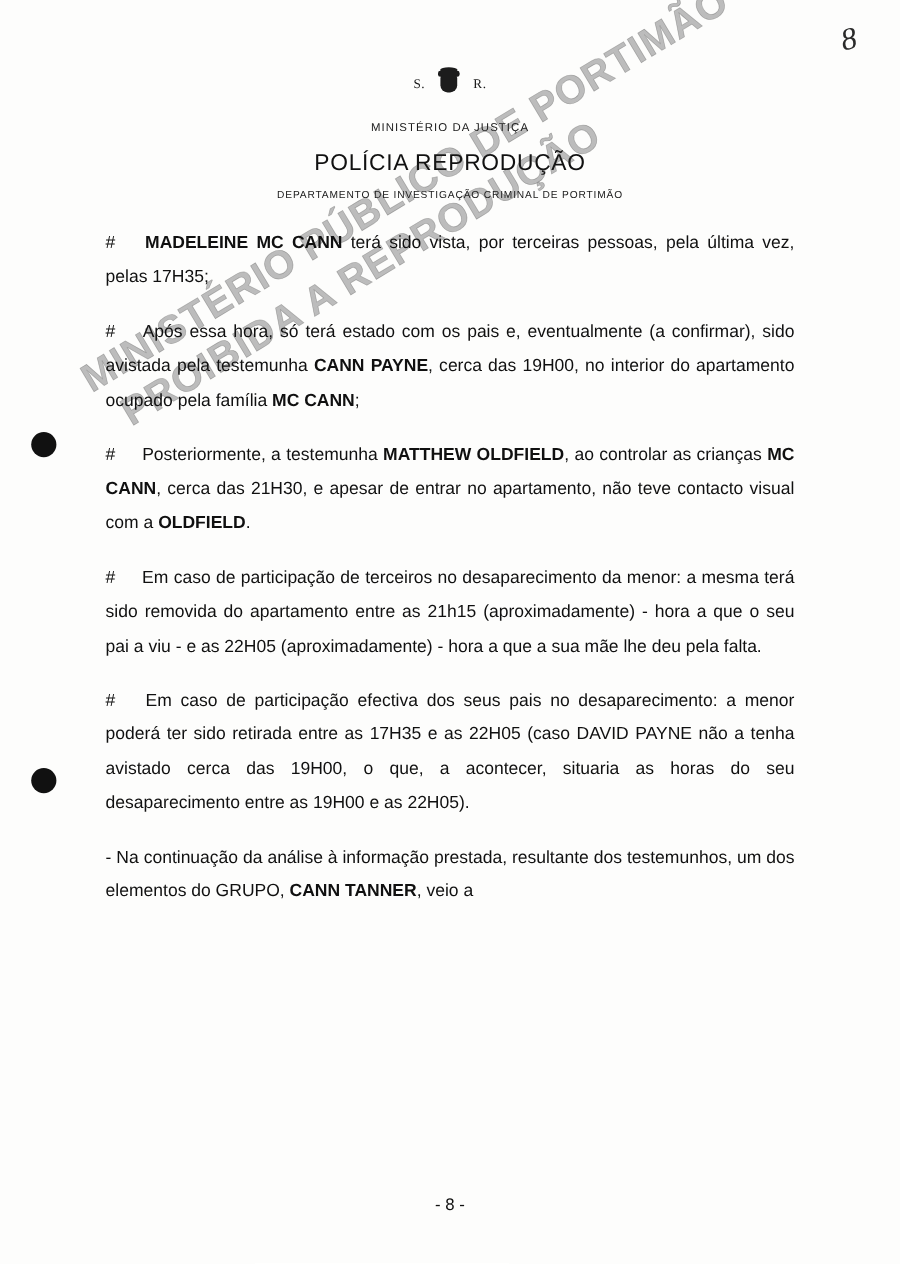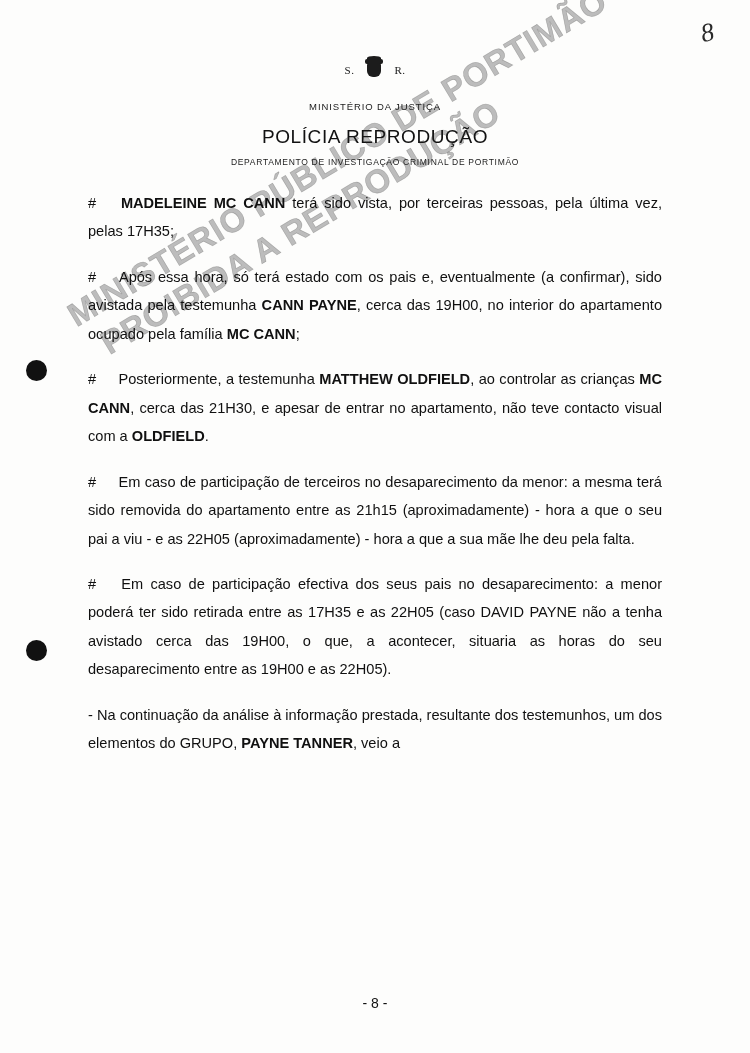--- a/index.html
+++ b/index.html
@@ -193,20 +193,20 @@
     <div class="pj-title">POLÍCIA REPRODUÇÃO</div>
     <div class="dept">DEPARTAMENTO DE INVESTIGAÇÃO CRIMINAL DE PORTIMÃO</div>
   </div>
 
   <div class="body-text">
     <p class="para"><span class="lead">#</span> <b>MADELEINE MC CANN</b> terá sido vista, por terceiras pessoas, pela última vez, pelas 17H35;</p>
     <p class="para"><span class="lead">#</span> Após essa hora, só terá estado com os pais e, eventualmente (a confirmar), sido avistada pela testemunha <b>CANN PAYNE</b>, cerca das 19H00, no interior do apartamento ocupado pela família <b>MC CANN</b>;</p>
     <p class="para"><span class="lead">#</span> Posteriormente, a testemunha <b>MATTHEW OLDFIELD</b>, ao controlar as crianças <b>MC CANN</b>, cerca das 21H30, e apesar de entrar no apartamento, não teve contacto visual com a <b>OLDFIELD</b>.</p>
     <p class="para"><span class="lead">#</span> Em caso de participação de terceiros no desaparecimento da menor: a mesma terá sido removida do apartamento entre as 21h15 (aproximadamente) - hora a que o seu pai a viu - e as 22H05 (aproximadamente) - hora a que a sua mãe lhe deu pela falta.</p>
     <p class="para"><span class="lead">#</span> Em caso de participação efectiva dos seus pais no desaparecimento: a menor poderá ter sido retirada entre as 17H35 e as 22H05 (caso DAVID PAYNE não a tenha avistado cerca das 19H00, o que, a acontecer, situaria as horas do seu desaparecimento entre as 19H00 e as 22H05).</p>
-    <p class="para">- Na continuação da análise à informação prestada, resultante dos testemunhos, um dos elementos do GRUPO, <b>PAYNE TANNER</b>, veio a</p>
+    <p class="para">- Na continuação da análise à informação prestada, resultante dos testemunhos, um dos elementos do GRUPO, <b>CANN TANNER</b>, veio a</p>
   </div>
 
   <div class="footer">
     <span>- 8 -</span>
   </div>
 
 </div>
 
 </body></html>

